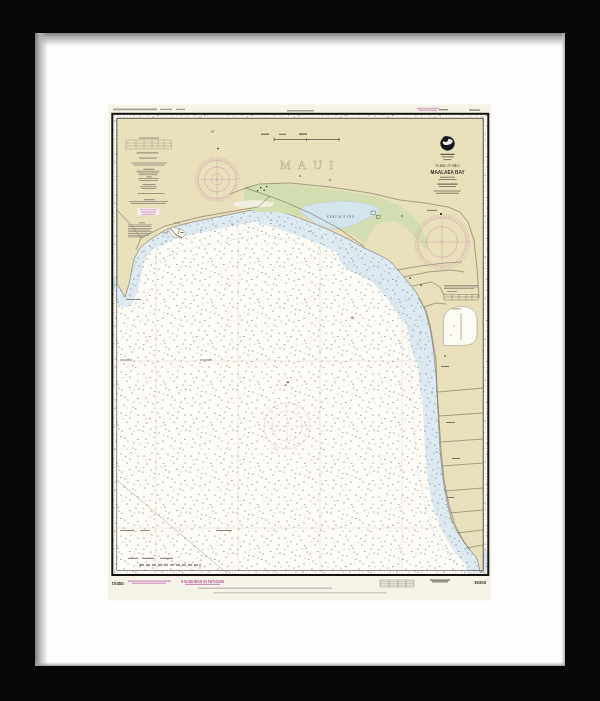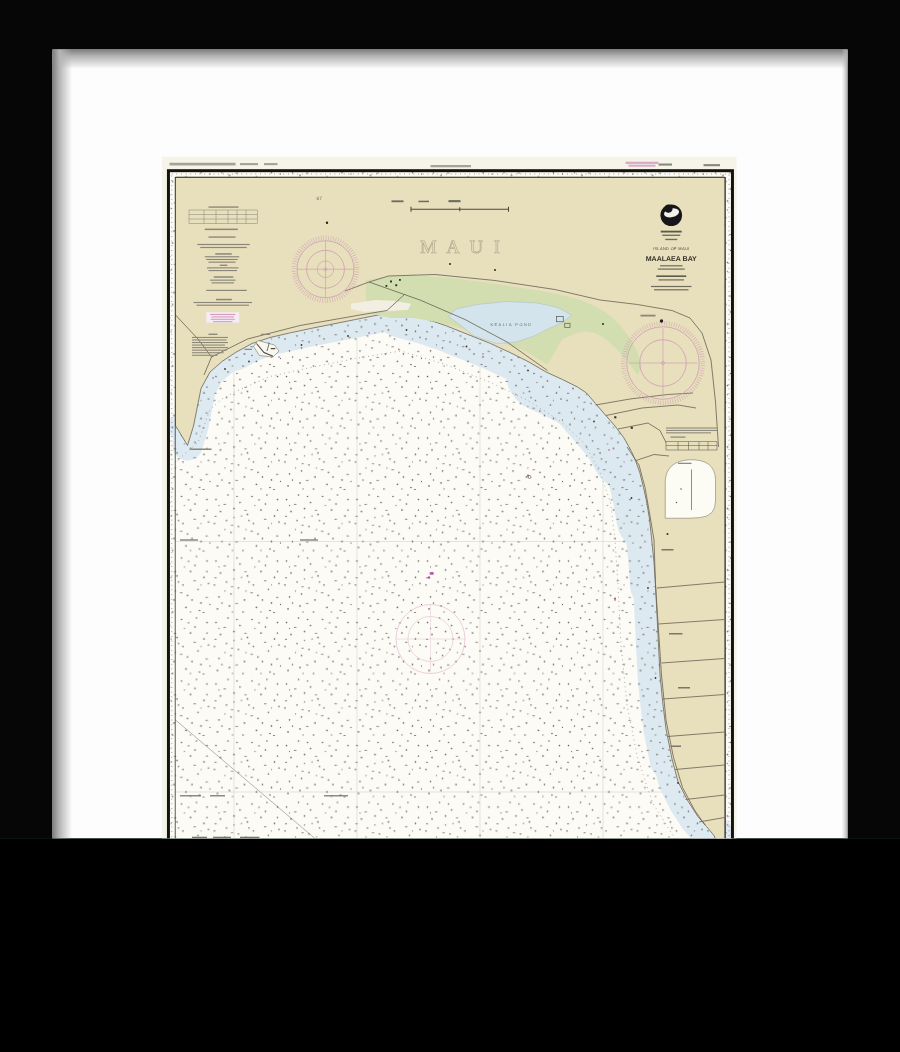--- a/index.html
+++ b/index.html
@@ -1,16 +1,16 @@
 <!DOCTYPE html>
 <html><head>
 <meta charset="utf-8">
 <style>
   html,body{margin:0;padding:0;background:#000;}
-  #stage{position:relative;width:600px;height:559px;background:#15803d;overflow:hidden;
+  #stage{position:relative;width:600px;height:701px;background:#15803d;overflow:hidden;
          font-family:"Liberation Sans", sans-serif;}
   svg{position:absolute;top:0;left:0;}
 </style>
 </head>
 <body>
 <div id="stage">
 <svg width="600" height="701" viewBox="0 0 600 701">
 <defs>
   <pattern id="sp" width="47" height="41" patternUnits="userSpaceOnUse">
     <g fill="#61615a">

